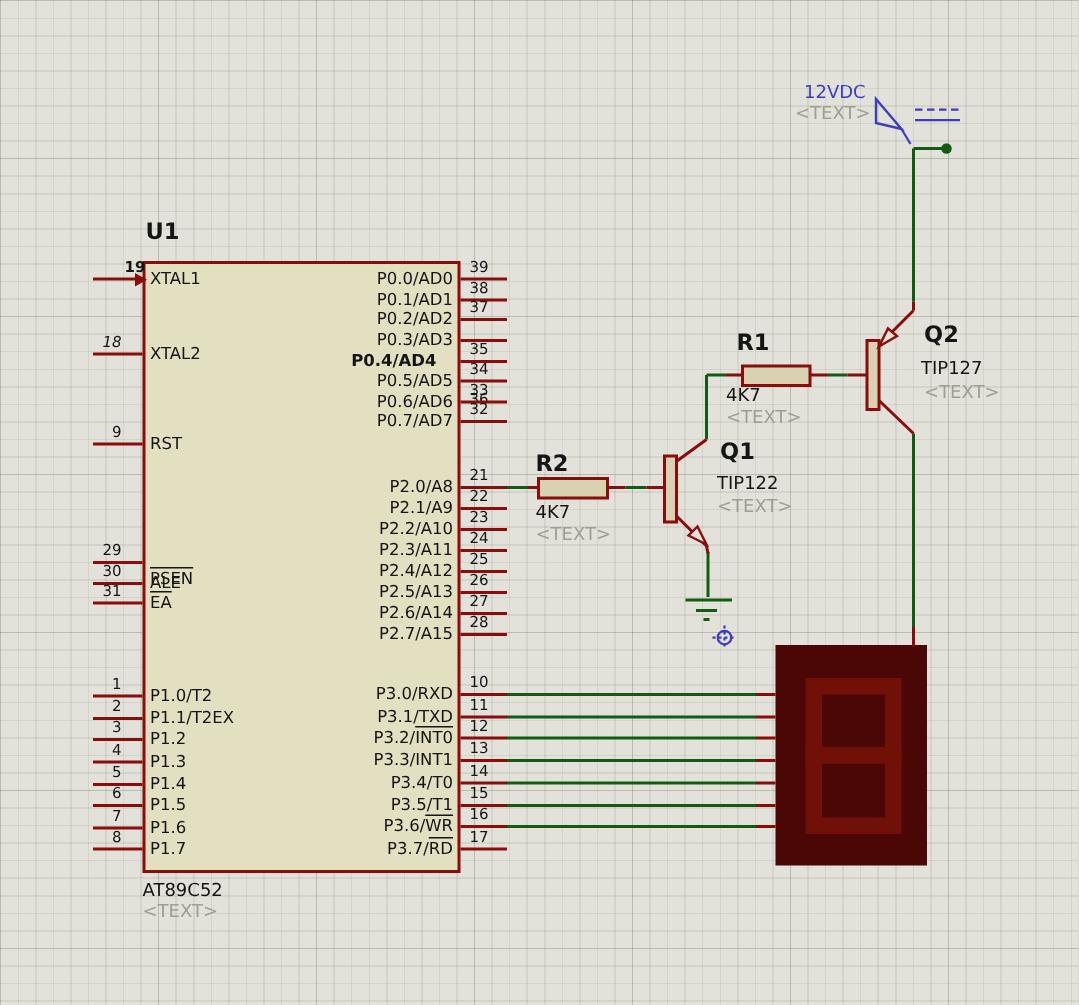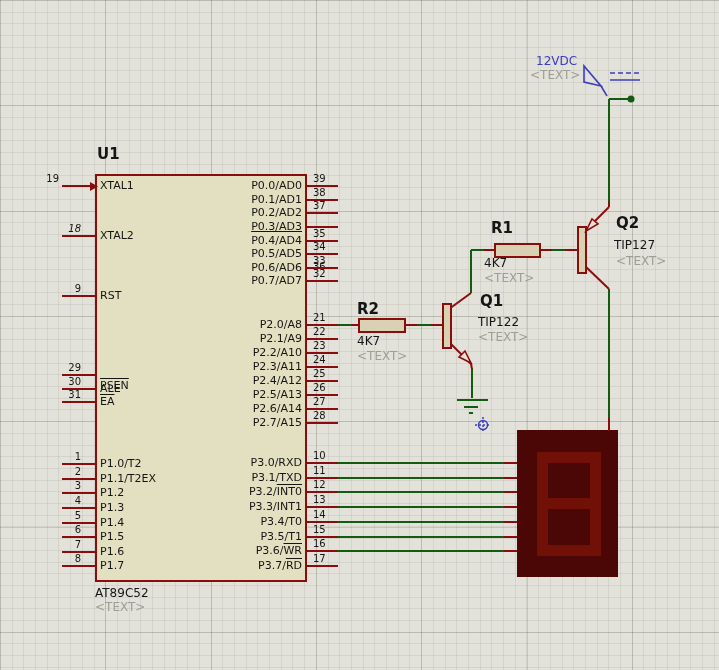--- a/index.html
+++ b/index.html
@@ -113,21 +113,21 @@
 
   <div class="lbl refdes" style="left:616px;top:215px">Q2</div>
   <div class="lbl" style="left:614px;top:239px">TIP127</div>
   <div class="lbl ph" style="left:616px;top:255px">&lt;TEXT&gt;</div>
 
   <div class="lbl blue" style="left:536px;top:55px">12VDC</div>
   <div class="lbl ph" style="left:530px;top:69px">&lt;TEXT&gt;</div>
 
   <div id="pins">
       <div class="pin-line" style="left: 62px; top: 185px; width: 33px;"></div>
-      <div class="pin-num" style="top: 173px; right: 660px;">19</div>
+      <div class="pin-num" style="top: 173px; right: 622px; font-weight: bold;">19</div>
       <div class="pin-label" style="top: 180px; left: 100px;">XTAL1</div>
       <div class="pin-line" style="left: 62px; top: 235px; width: 33px;"></div>
       <div class="pin-num" style="top: 223px; right: 638px; font-style: italic;">18</div>
       <div class="pin-label" style="top: 230px; left: 100px;">XTAL2</div>
       <div class="pin-line" style="left: 62px; top: 295px; width: 33px;"></div>
       <div class="pin-num" style="top: 283px; right: 638px;">9</div>
       <div class="pin-label" style="top: 290px; left: 100px;">RST</div>
       <div class="pin-line" style="left: 62px; top: 374px; width: 33px;"></div>
       <div class="pin-num" style="top: 362px; right: 638px;">29</div>
       <div class="pin-label" style="top: 380px; left: 100px;"><span class="bar">PSEN</span></div>
@@ -165,24 +165,24 @@
       <div class="pin-num" style="top: 173px; left: 313px;">39</div>
       <div class="pin-label" style="top: 180px; right: 417px; text-align: center;">P0.0/AD0</div>
       <div class="pin-line" style="left: 307px; top: 199px; width: 31px;"></div>
       <div class="pin-num" style="top: 187px; left: 313px;">38</div>
       <div class="pin-label" style="top: 194px; right: 417px; text-align: right;">P0.1/AD1</div>
       <div class="pin-line" style="left: 307px; top: 212px; width: 31px;"></div>
       <div class="pin-num" style="top: 200px; left: 313px;">37</div>
       <div class="pin-label" style="top: 207px; right: 417px; text-align: right;">P0.2/AD2</div>
       <div class="pin-line" style="left: 307px; top: 226px; width: 31px;"></div>
       <div class="pin-num" style="top: 214px; left: 313px; margin-top: 47px;">36</div>
-      <div class="pin-label" style="top: 221px; right: 417px; text-align: right; text-decoration: underline;">P0.3/AD3</div>
+      <div class="pin-label" style="top: 221px; right: 417px; text-align: right;">P0.3/AD3</div>
       <div class="pin-line" style="left: 307px; top: 240px; width: 31px;"></div>
       <div class="pin-num" style="top: 228px; left: 313px;">35</div>
-      <div class="pin-label" style="top: 235px; right: 417px; text-align: right;">P0.4/AD4</div>
+      <div class="pin-label" style="top: 235px; right: 428px; text-align: right; font-weight: bold;">P0.4/AD4</div>
       <div class="pin-line" style="left: 307px; top: 253px; width: 31px;"></div>
       <div class="pin-num" style="top: 241px; left: 313px;">34</div>
       <div class="pin-label" style="top: 248px; right: 417px; text-align: left;">P0.5/AD5</div>
       <div class="pin-line" style="left: 307px; top: 267px; width: 31px;"></div>
       <div class="pin-num" style="top: 255px; left: 313px;">33</div>
       <div class="pin-label" style="top: 262px; right: 417px; text-align: right;">P0.6/AD6</div>
       <div class="pin-line" style="left: 307px; top: 280px; width: 31px;"></div>
       <div class="pin-num" style="top: 268px; left: 313px;">32</div>
       <div class="pin-label" style="top: 275px; right: 417px; text-align: right;">P0.7/AD7</div>
       <div class="pin-line" style="left: 307px; top: 324px; width: 31px;"></div>

